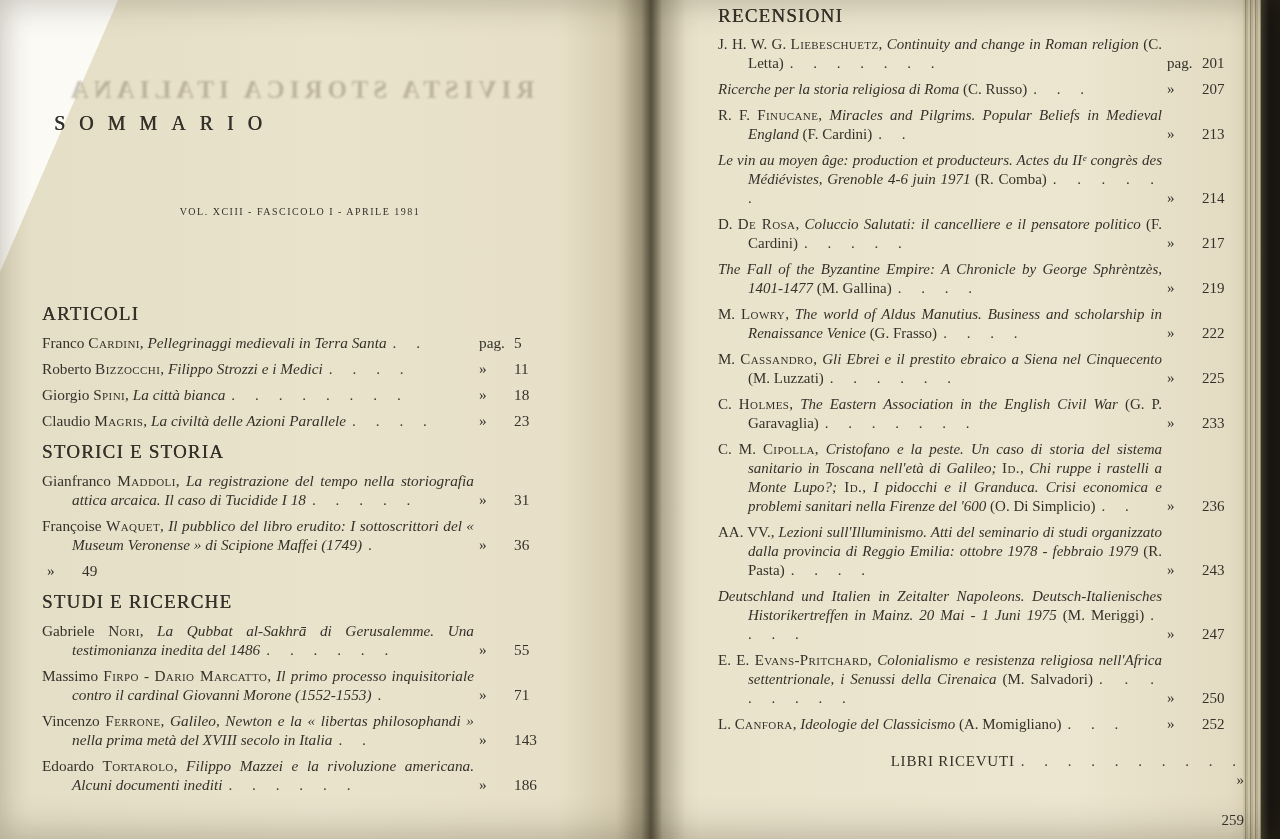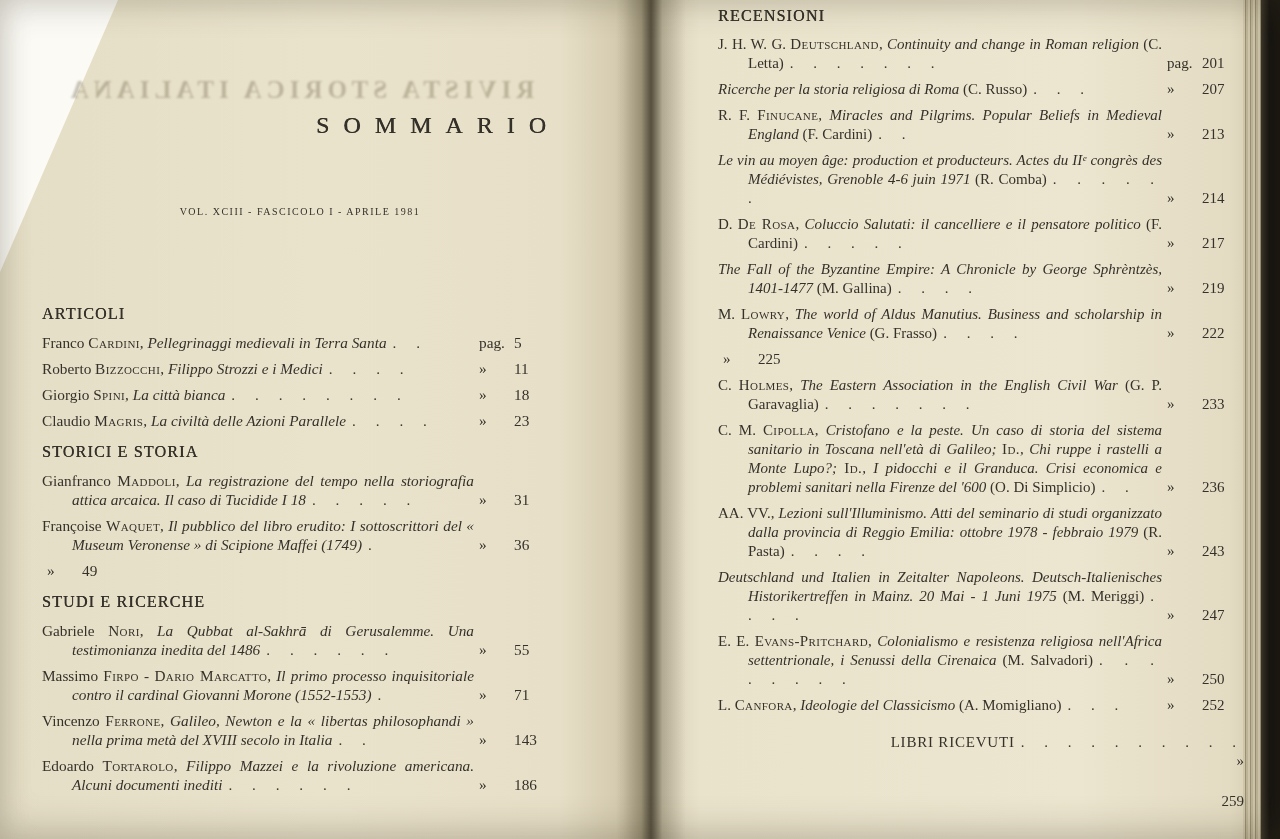--- a/index.html
+++ b/index.html
@@ -19,30 +19,30 @@
     background:repeating-linear-gradient(to right,#cfc6aa 0 2px,#998f74 2px 3px,#bdb396 3px 5px);}
   .edge-black{position:absolute;left:1261px;top:0;width:19px;height:100%;
     background:linear-gradient(to right,#3b362a,#14120e 45%);}
   .corner{position:absolute;left:0;top:0;width:130px;height:280px;background:#fbfaf5;
     clip-path:polygon(0 0,118px 0,0 272px);}
   .vignette{position:absolute;inset:0;pointer-events:none;
     box-shadow:inset 0 10px 30px rgba(70,62,42,.16),inset 0 -12px 32px rgba(70,62,42,.2);}
   .ghost{position:absolute;left:40px;top:76px;width:520px;text-align:center;
     font-size:25px;font-weight:bold;letter-spacing:5px;
     color:var(--ghost,#73684e);opacity:.38;transform:scaleX(-1);filter:blur(1.2px);}
-  .sommario{position:absolute;left:40px;top:112px;width:520px;text-align:right;
-    font-size:24px;letter-spacing:14px;text-indent:14px;
+  .sommario{position:absolute;left:40px;top:112px;width:520px;text-align:left;
+    font-size:20px;letter-spacing:14px;text-indent:14px;
     text-shadow:.4px 0 0 currentColor;}
   .vol{position:absolute;left:40px;top:206px;width:520px;text-align:center;
     font-size:10px;letter-spacing:1.5px;}
   .left-body{position:absolute;left:42px;top:304px;width:514px;
     font-size:15.3px;line-height:19px;}
   .right-body{position:absolute;left:718px;top:6px;width:526px;
     font-size:15px;line-height:19px;}
-  .sec-h{font-size:16px;letter-spacing:1.2px;margin:12px 0 10px;
+  .sec-h{font-size:19px;letter-spacing:1.2px;margin:12px 0 10px;
     text-shadow:.3px 0 0 currentColor;}
   .left-body .sec-h:first-child{margin-top:0;}
   .rec-h{margin:0 0 10px;}
   .entry{display:flex;align-items:flex-end;margin-bottom:7px;}
   .entry-text{flex:1 1 auto;text-align:justify;padding-left:30px;text-indent:-30px;}
   .entry-ref{flex:0 0 40px;padding-left:5px;box-sizing:border-box;}
   .entry-page{flex:0 0 42px;text-align:left;}
   .seg-c{font-variant:small-caps;letter-spacing:.4px;}
   .seg-i{font-style:italic;}
   .dots{letter-spacing:8px;padding-left:6px;color:#3c382f;}
@@ -120,21 +120,21 @@
         <div class="entry-text"><span class="seg-r">Edoardo </span><span class="seg-c">Tortarolo</span><span class="seg-r">, </span><span class="seg-i">Filippo Mazzei e la rivoluzione americana. Alcuni documenti inediti</span><span class="dots">. . . . . .</span></div>
         <div class="entry-ref">»</div>
         <div class="entry-page">186</div>
       </div>
     </div>
 
   <div class="right-body">
     <div class="sec-h rec-h">RECENSIONI</div>
     <div>
         <div class="entry">
-          <div class="entry-text"><span class="seg-r">J. H. W. G. </span><span class="seg-c">Deutschland</span><span class="seg-r">, </span><span class="seg-i">Continuity and change in Roman religion</span><span class="seg-r"> (C. Letta)</span><span class="dots">. . . . . . .</span></div>
+          <div class="entry-text"><span class="seg-r">J. H. W. G. </span><span class="seg-c">Liebeschuetz</span><span class="seg-r">, </span><span class="seg-i">Continuity and change in Roman religion</span><span class="seg-r"> (C. Letta)</span><span class="dots">. . . . . . .</span></div>
           <div class="entry-ref">pag.</div>
           <div class="entry-page">201</div>
         </div>
         <div class="entry">
           <div class="entry-text"><span class="seg-i">Ricerche per la storia religiosa di Roma</span><span class="seg-r"> (C. Russo)</span><span class="dots">. . .</span></div>
           <div class="entry-ref">»</div>
           <div class="entry-page">207</div>
         </div>
         <div class="entry">
           <div class="entry-text"><span class="seg-r">R. F. </span><span class="seg-c">Finucane</span><span class="seg-r">, </span><span class="seg-i">Miracles and Pilgrims. Popular Beliefs in Medieval England</span><span class="seg-r"> (F. Cardini)</span><span class="dots">. .</span></div>
@@ -155,20 +155,21 @@
           <div class="entry-text"><span class="seg-i">The Fall of the Byzantine Empire: A Chronicle by George Sphrèntzès, 1401-1477</span><span class="seg-r"> (M. Gallina)</span><span class="dots">. . . .</span></div>
           <div class="entry-ref">»</div>
           <div class="entry-page">219</div>
         </div>
         <div class="entry">
           <div class="entry-text"><span class="seg-r">M. </span><span class="seg-c">Lowry</span><span class="seg-r">, </span><span class="seg-i">The world of Aldus Manutius. Business and scholarship in Renaissance Venice</span><span class="seg-r"> (G. Frasso)</span><span class="dots">. . . .</span></div>
           <div class="entry-ref">»</div>
           <div class="entry-page">222</div>
         </div>
         <div class="entry">
+          <div class="entry-text"><span class="seg-r">M. </span><span class="seg-c">Cassandro</span><span class="seg-r">, </span><span class="seg-i">Gli Ebrei e il prestito ebraico a Siena nel Cinquecento</span><span class="seg-r"> (M. Luzzati)</span><span class="dots">. . . . . .</span></div>
           <div class="entry-ref">»</div>
           <div class="entry-page">225</div>
         </div>
         <div class="entry">
           <div class="entry-text"><span class="seg-r">C. </span><span class="seg-c">Holmes</span><span class="seg-r">, </span><span class="seg-i">The Eastern Association in the English Civil War</span><span class="seg-r"> (G. P. Garavaglia)</span><span class="dots">. . . . . . .</span></div>
           <div class="entry-ref">»</div>
           <div class="entry-page">233</div>
         </div>
         <div class="entry">
           <div class="entry-text"><span class="seg-r">C. M. </span><span class="seg-c">Cipolla</span><span class="seg-r">, </span><span class="seg-i">Cristofano e la peste. Un caso di storia del sistema sanitario in Toscana nell'età di Galileo; </span><span class="seg-c">Id.</span><span class="seg-i">, Chi ruppe i rastelli a Monte Lupo?; </span><span class="seg-c">Id.</span><span class="seg-i">, I pidocchi e il Granduca. Crisi economica e problemi sanitari nella Firenze del '600</span><span class="seg-r"> (O. Di Simplicio)</span><span class="dots">. .</span></div>

